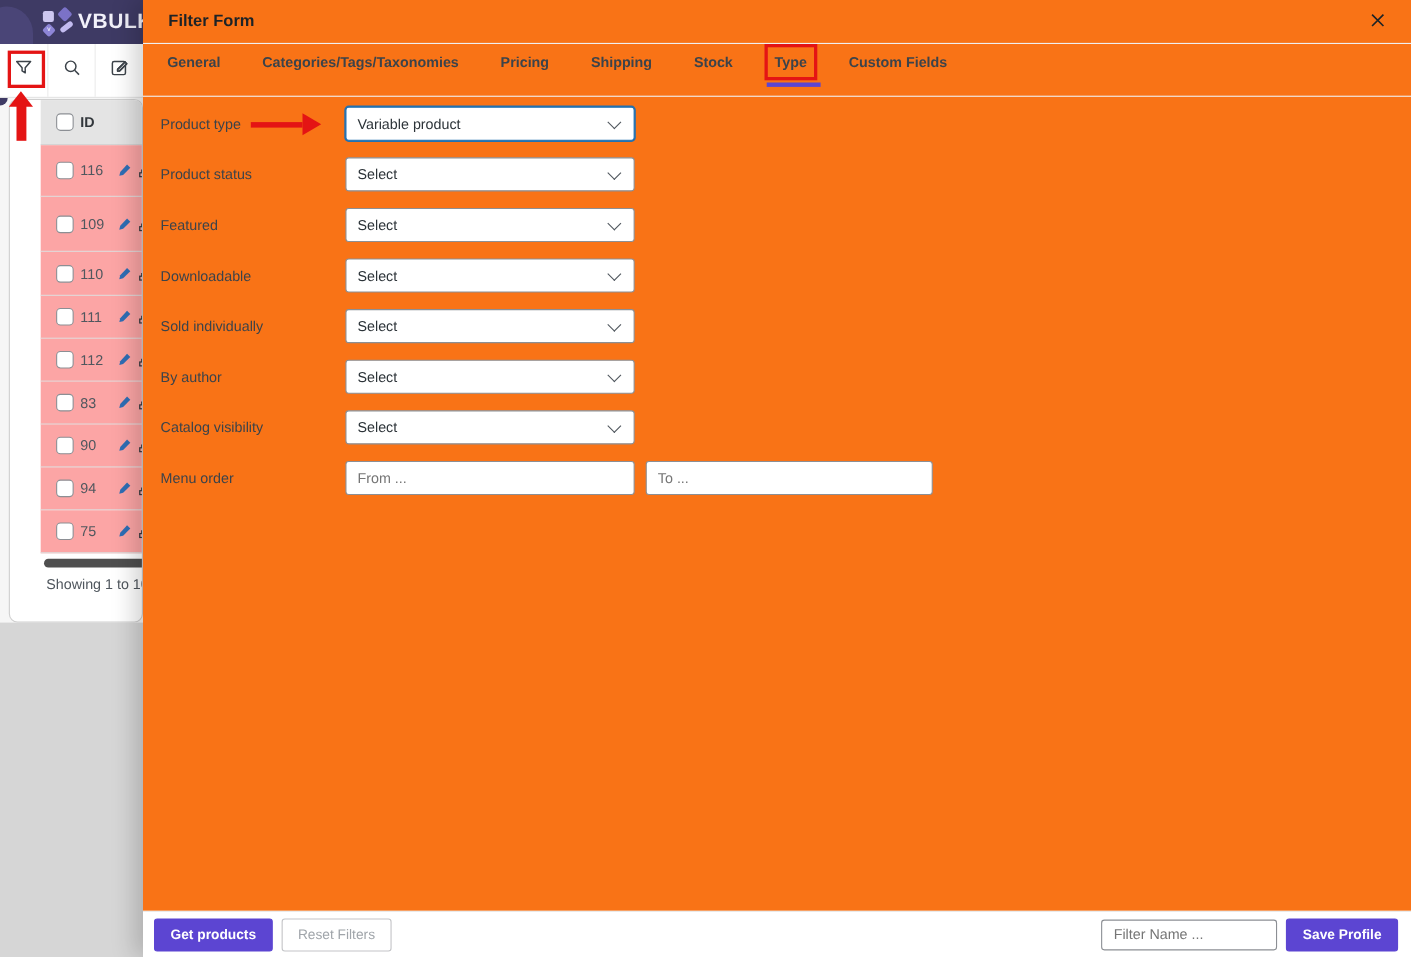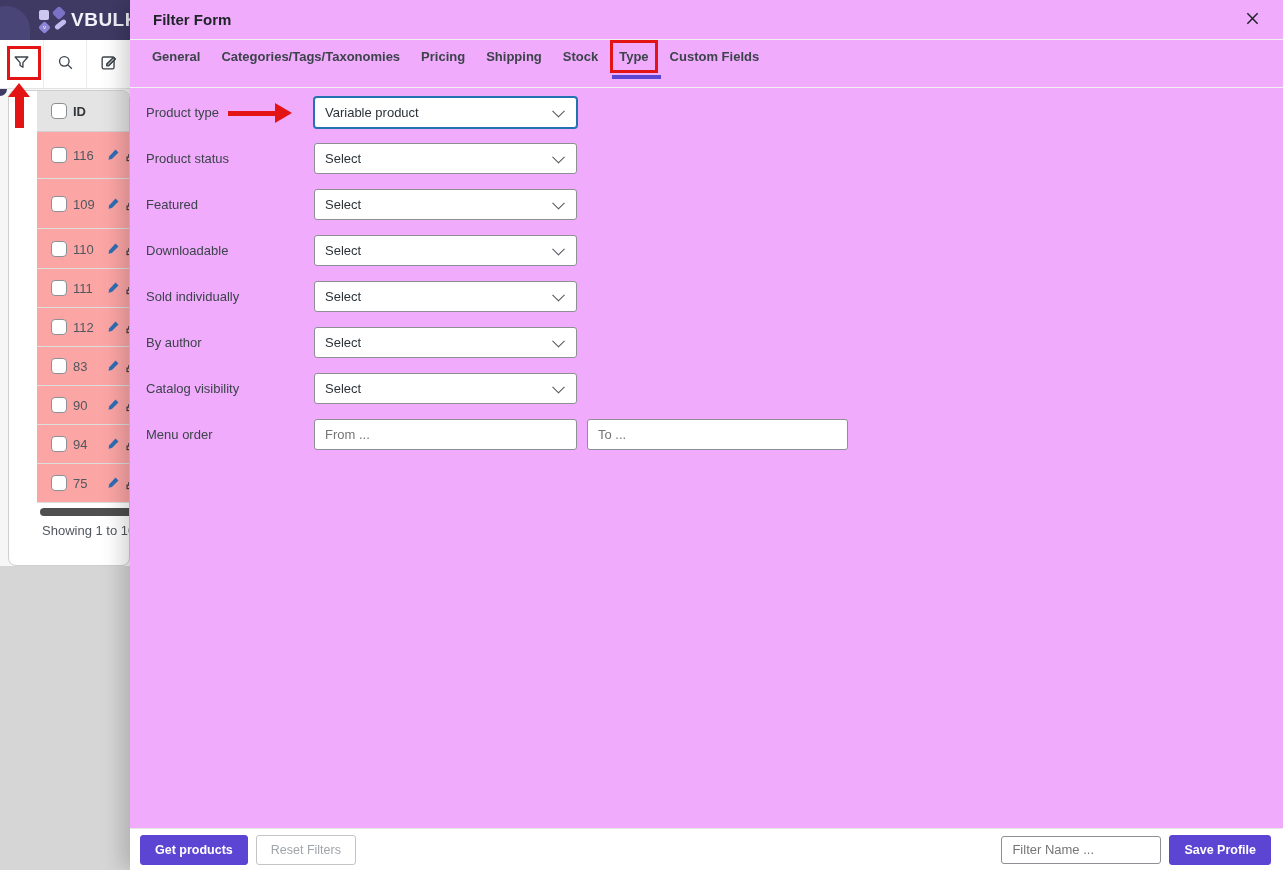--- a/index.html
+++ b/index.html
@@ -42,27 +42,27 @@
   .ri svg{width:14px;height:14px;display:block;}
   .h-scrollbar{margin:5px 2px 0 3px;height:8px;width:114px;background:#4f4f4f;border-radius:4px;}
   .showing{padding:7px 0 0 5px;font-size:13px;color:#50575e;white-space:nowrap;}
 
   
   .anno-box-filter{position:absolute;left:7px;top:46px;width:34px;height:34px;border:3px solid #e41414;box-sizing:border-box;z-index:30;}
   .anno-arrow-up-head{position:absolute;left:8px;top:83px;width:0;height:0;border-left:11px solid transparent;border-right:11px solid transparent;border-bottom:14px solid #e41414;z-index:30;}
   .anno-arrow-up-shaft{position:absolute;left:15px;top:96px;width:9px;height:32px;background:#e41414;z-index:30;}
 
   
-  .modal{position:absolute;left:130px;top:0;width:1153px;height:870px;background:#f0abfc;box-shadow:-8px 0 20px rgba(0,0,0,.18);}
+  .modal{position:absolute;left:130px;top:0;width:1153px;height:870px;background:#f97316;box-shadow:-8px 0 20px rgba(0,0,0,.18);}
   .m-titlebar{height:40px;border-bottom:1px solid #f0f0f1;display:flex;align-items:center;padding:0 20px 0 23px;box-sizing:border-box;}
   .m-title{font-size:15px;font-weight:600;color:#1d2327;}
   .m-close{margin-left:auto;width:22px;height:22px;display:flex;align-items:center;justify-content:center;cursor:pointer;background:none;border:none;padding:0;color:#1d2327;}
   .m-close svg{width:15px;height:15px;}
 
-  .tabs{height:48px;border-bottom:1px solid #f0f0f1;display:flex;align-items:center;padding:0 0 14px 22px;gap:21px;box-sizing:border-box;}
+  .tabs{height:48px;border-bottom:1px solid #f0f0f1;display:flex;align-items:center;padding:0 0 14px 22px;gap:38px;box-sizing:border-box;}
   .tab{font-size:13px;font-weight:600;color:#3c434a;white-space:nowrap;cursor:pointer;position:relative;}
   .tab.active{outline:3px solid #e41414;outline-offset:6px;}
   .tab.active::after{content:"";position:absolute;left:-7px;right:-12px;bottom:-15px;height:4px;background:#5c45d2;}
 
   .m-body{position:relative;padding:9px 0 0 16px;}
   .f-row{display:flex;align-items:center;height:31px;margin-bottom:15px;}
   .f-label{width:168px;font-size:13px;color:#3c434a;}
   .sel{position:relative;width:263px;height:31px;border:1px solid #8c8f94;border-radius:3px;box-sizing:border-box;display:flex;align-items:center;padding:0 28px 0 10px;background:#fff;cursor:pointer;}
   .sel.focused{border-color:#2271b1;box-shadow:0 0 0 1px #2271b1;}
   .sel-value{font-size:13px;color:#2c3338;white-space:nowrap;}

